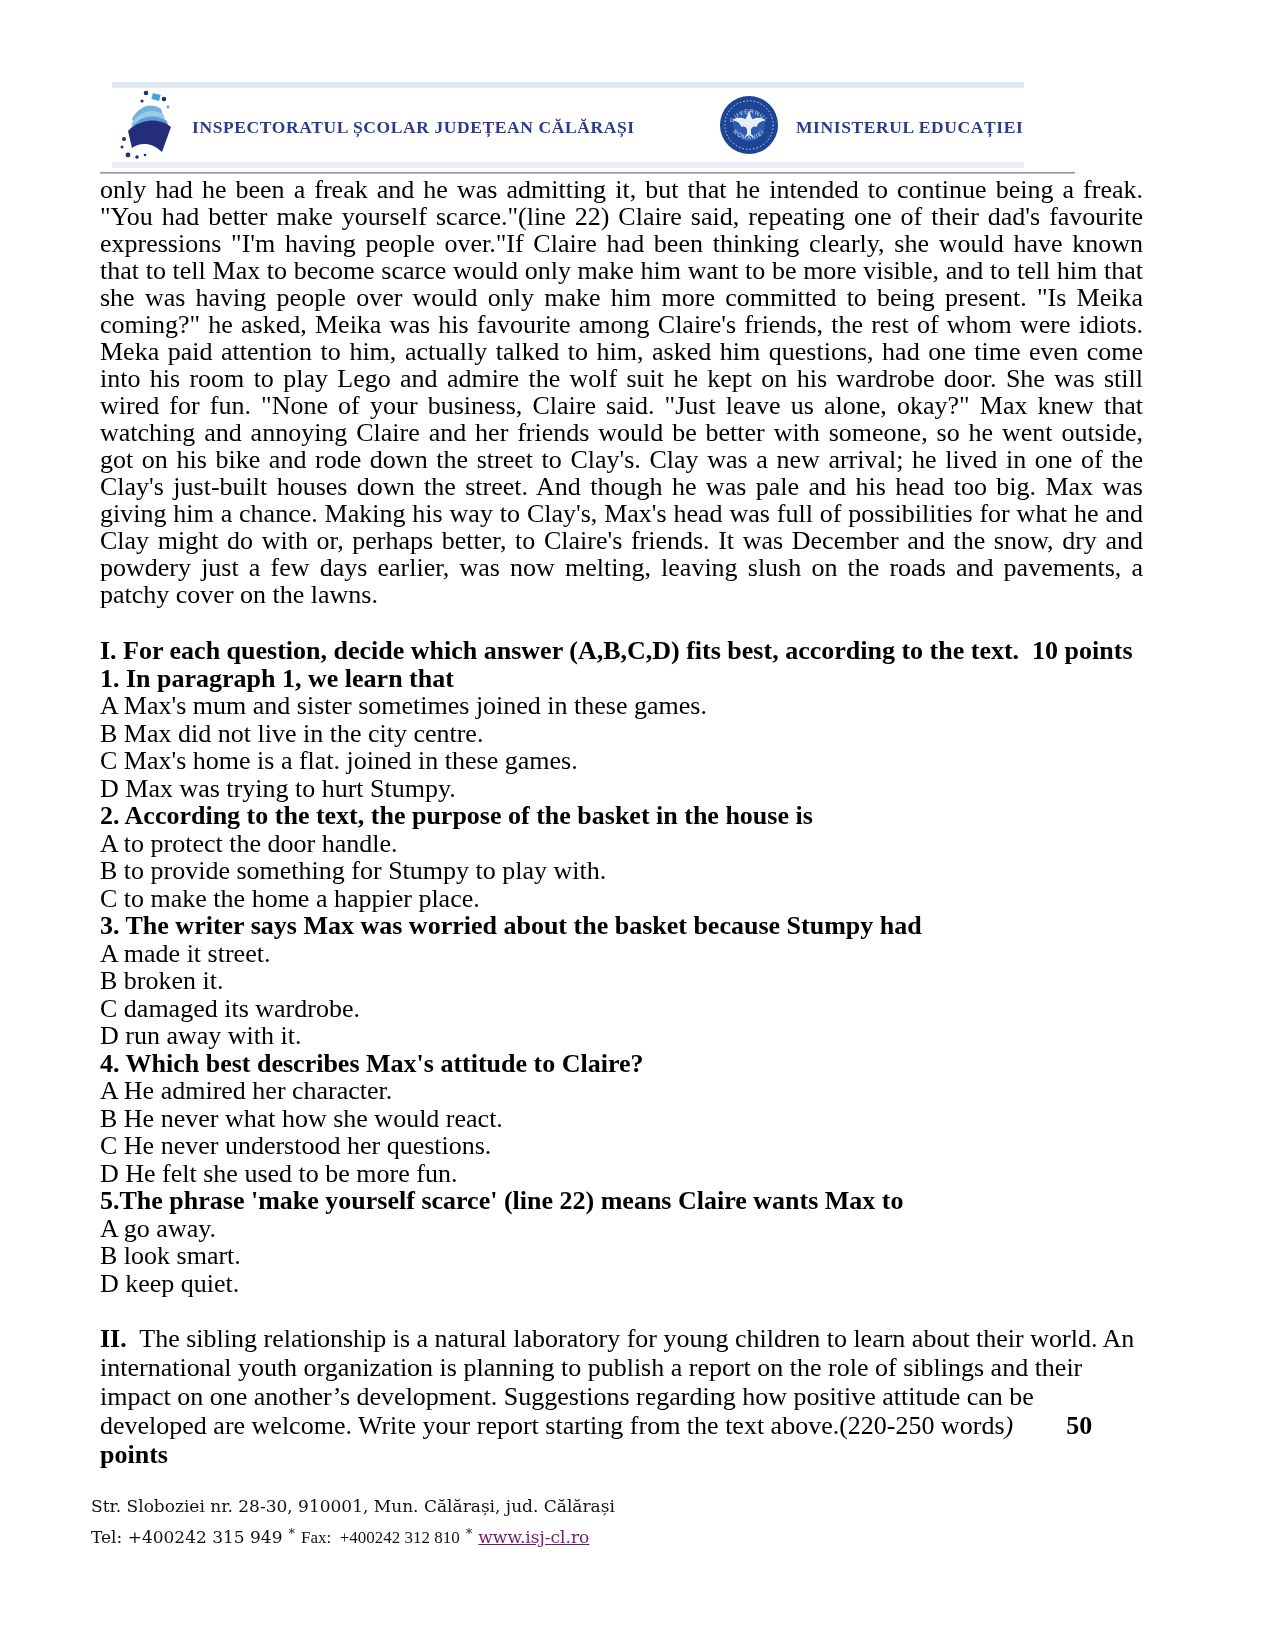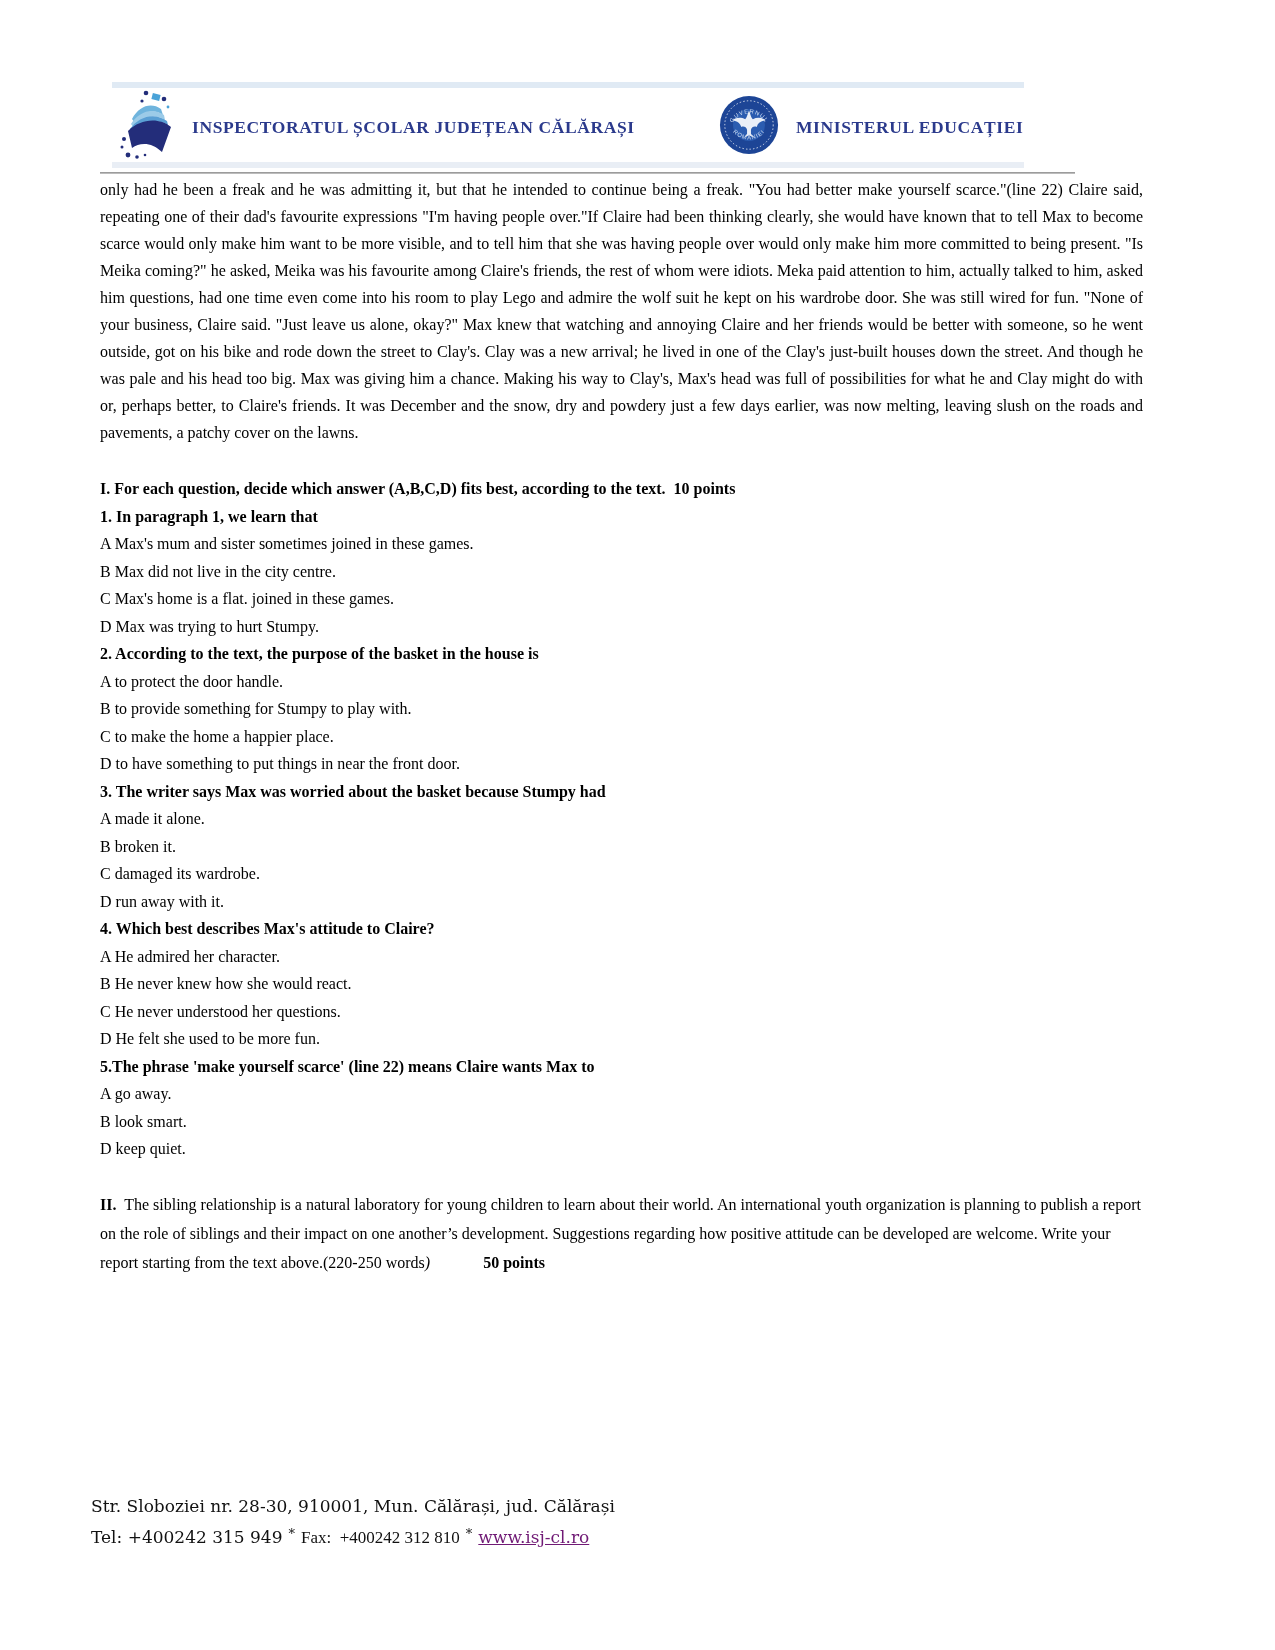--- a/index.html
+++ b/index.html
@@ -38,21 +38,21 @@
     top: 172px; left: 100px;
     width: 975px; height: 2px;
     background: linear-gradient(#8c8c8c, #cccccc);
   }
 
   
   .content {
     position: absolute;
     top: 176px; left: 100px;
     width: 1043px;
-    font-size: 16px;
+    font-size: 26px;
   }
   .passage {
     margin: 0;
     line-height: 27px;
     text-align: justify;
   }
   .qa { margin-top: 29px; line-height: 27.5px; }
   .qline { margin: 0; }
   .bold { font-weight: bold; }
   .prewrap { white-space: pre-wrap; font-family: Liberation Serif, serif; }
@@ -144,31 +144,30 @@
       <p class="qline bold">1. In paragraph 1, we learn that</p>
       <p class="qline">A Max's mum and sister sometimes joined in these games.</p>
       <p class="qline">B Max did not live in the city centre.</p>
       <p class="qline">C Max's home is a flat. joined in these games.</p>
       <p class="qline">D Max was trying to hurt Stumpy.</p>
 
       <p class="qline bold">2. According to the text, the purpose of the basket in the house is</p>
       <p class="qline">A to protect the door handle.</p>
       <p class="qline">B to provide something for Stumpy to play with.</p>
       <p class="qline">C to make the home a happier place.</p>
-      <p class="qline">D to have something to put things in near the front door.</p>
 
       <p class="qline bold">3. The writer says Max was worried about the basket because Stumpy had</p>
-      <p class="qline">A made it alone.</p>
+      <p class="qline">A made it street.</p>
       <p class="qline">B broken it.</p>
       <p class="qline">C damaged its wardrobe.</p>
       <p class="qline">D run away with it.</p>
 
       <p class="qline bold">4. Which best describes Max's attitude to Claire?</p>
       <p class="qline">A He admired her character.</p>
-      <p class="qline">B He never knew how she would react.</p>
+      <p class="qline">B He never what how she would react.</p>
       <p class="qline">C He never understood her questions.</p>
       <p class="qline">D He felt she used to be more fun.</p>
 
       <p class="qline bold">5.The phrase 'make yourself scarce' (line 22) means Claire wants Max to</p>
       <p class="qline">A go away.</p>
       <p class="qline">B look smart.</p>
       <p class="qline">D keep quiet.</p>
     </div>
 
     <p class="section-two prewrap"><span class="sec-label">II.</span><span>  The sibling relationship is a natural laboratory for young children to learn about their world. An international youth organization is planning to publish a report on the role of siblings and their impact on one another’s development. Suggestions regarding how positive attitude can be developed are welcome. Write your report starting from the text above.(220-250 words</span><span class="close-paren">)</span><span class="points">50 points</span></p>

